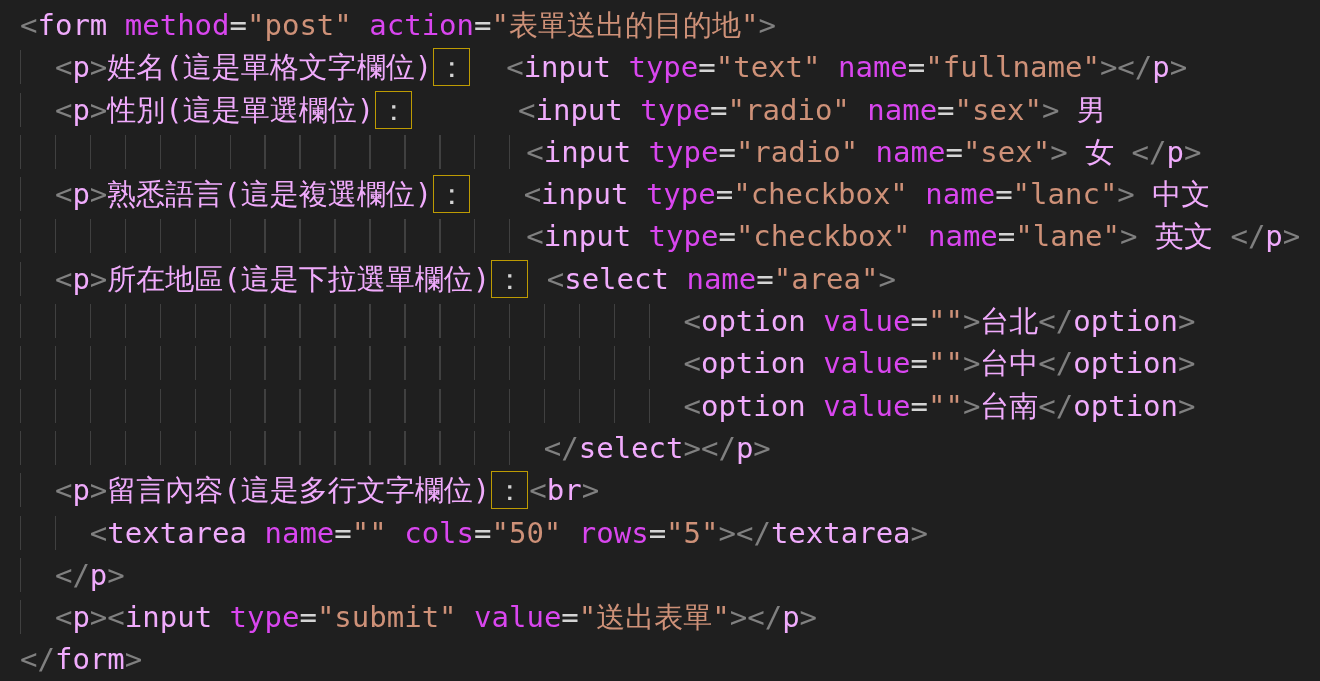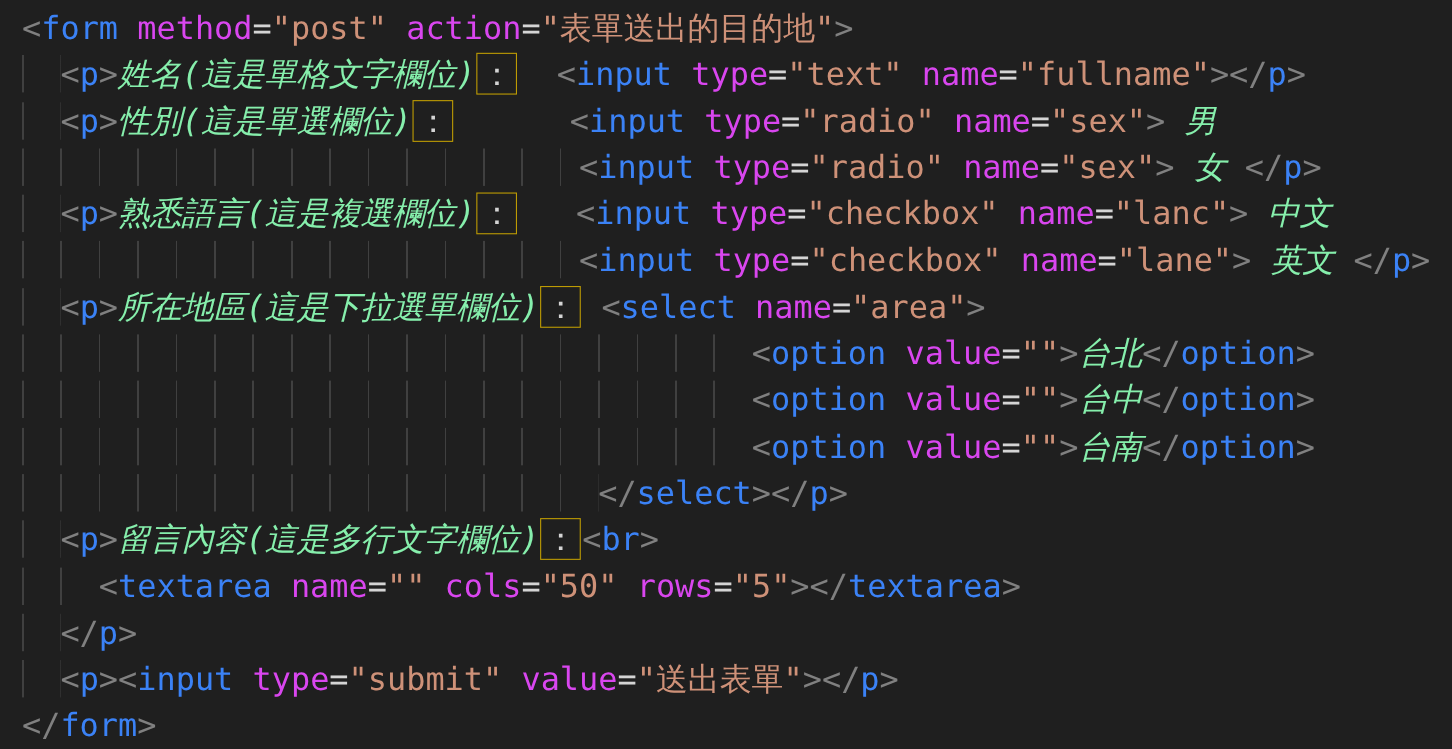--- a/index.html
+++ b/index.html
@@ -10,25 +10,25 @@
     padding:4px 0 0 20px;
     font-family:"DejaVu Sans Mono","Liberation Mono",monospace;
     font-size:29px;
     line-height:42.3px;
     white-space:pre;
     color:#d4d4d4;
     cursor:text;
   }
   .line{height:42.3px;white-space:pre;}
   .tok-p{color:#808080;}              
-  .tok-t{color:#3b82f6;margin-top:28px;}              
+  .tok-t{color:#f0abfc;margin-top:28px;}              
   .tok-a{color:#d946ef;}              
   .tok-o{color:#d4d4d4;}              
   .tok-s{color:#ce9178;}              
-  .tok-x{color:#86efac;font-style:italic;}              
+  .tok-x{color:#f0abfc;}              
   .guides{
     background:repeating-linear-gradient(to right,#404040 0 1.5px,transparent 1.5px 2ch);
   }
   .ubox{
     color:#d4d4d4;
     border:1.5px solid #bd9b03;
     padding:1px 3px;
     margin:0 1px;
   }
 </style>

